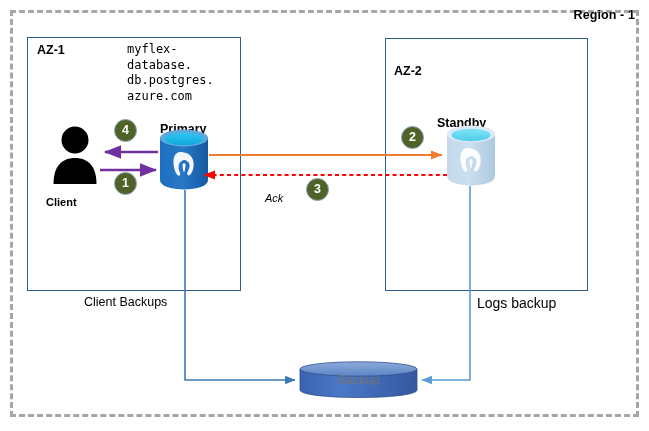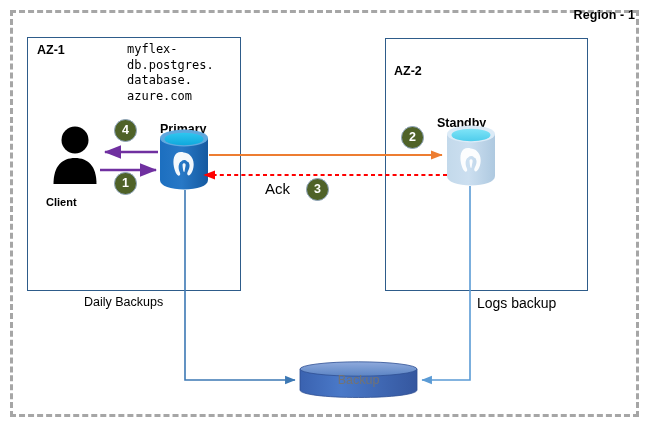--- a/index.html
+++ b/index.html
@@ -59,21 +59,21 @@
   #badge-4{left:114px;top:119px;}
   #badge-1{left:114px;top:172px;}
   #badge-2{left:401px;top:126px;}
   #badge-3{left:306px;top:178px;}
 
   
   #repl-label{
     left:247px;top:113px;width:175px;text-align:center;
     font-size:12.5px;line-height:16px;
   }
-  #ack-label{left:265px;top:180px;font-size:15px;}
+  #ack-label{left:265px;top:192px;font-size:11px;font-style:italic;}
   #daily-label{left:84px;top:295px;font-size:12.5px;}
   #logs-label{left:477px;top:295px;font-size:14px;}
 
   
   #backup-shape{left:299px;top:361px;width:119px;height:37px;}
   #backup-text{
     left:299px;top:361px;width:119px;height:37px;
     display:flex;align-items:center;justify-content:center;
     color:#737373;font-size:12.5px;pointer-events:none;
   }
@@ -90,22 +90,22 @@
   <div class="abs" id="region-label">Region - 1</div>
 
   <div class="abs az-box" id="az1-box"></div>
   <div class="abs az-label" id="az1-label">AZ-1</div>
 
   <div class="abs az-box" id="az2-box"></div>
   <div class="abs az-label" id="az2-label">AZ-2</div>
 
   <div class="abs" id="hostname">
     <div>myflex-</div>
+    <div>database.</div>
     <div>db.postgres.</div>
-    <div>database.</div>
     <div>azure.com</div>
   </div>
 
   <svg class="abs" id="client-icon" viewBox="0 0 46 58">
     <circle cx="23" cy="14" r="13.5" fill="#000000"></circle>
     <path d="M1.5 58 C1.5 40 10 32 23 32 C36 32 44.5 40 44.5 58 Z" fill="#000000"></path>
   </svg>
   <div class="abs" id="client-title">Client</div>
 
   <div class="abs node-title" id="primary-title">Primary</div>
@@ -200,21 +200,21 @@
     <path d="M470 186 L470 380 L422 380" fill="none" stroke="#5B9BD5" stroke-width="1.6" marker-end="url(#ar-blue2)"></path>
   </svg>
 
   <div class="abs badge" id="badge-4">4</div>
   <div class="abs badge" id="badge-1">1</div>
   <div class="abs badge" id="badge-2">2</div>
   <div class="abs badge" id="badge-3">3</div>
 
   <div class="abs" id="ack-label">Ack</div>
 
-  <div class="abs" id="daily-label">Daily Backups</div>
+  <div class="abs" id="daily-label">Client Backups</div>
   <div class="abs" id="logs-label">Logs backup</div>
 
   <svg class="abs" id="backup-shape" viewBox="0 0 119 37">
     <defs>
       <linearGradient id="bkBody" x1="0" y1="0" x2="1" y2="0">
         <stop offset="0%" stop-color="#3A62B0"></stop>
         <stop offset="35%" stop-color="#4A79C8"></stop>
         <stop offset="100%" stop-color="#35579F"></stop>
       </linearGradient>
       <linearGradient id="bkTop" x1="0" y1="0" x2="0" y2="1">

